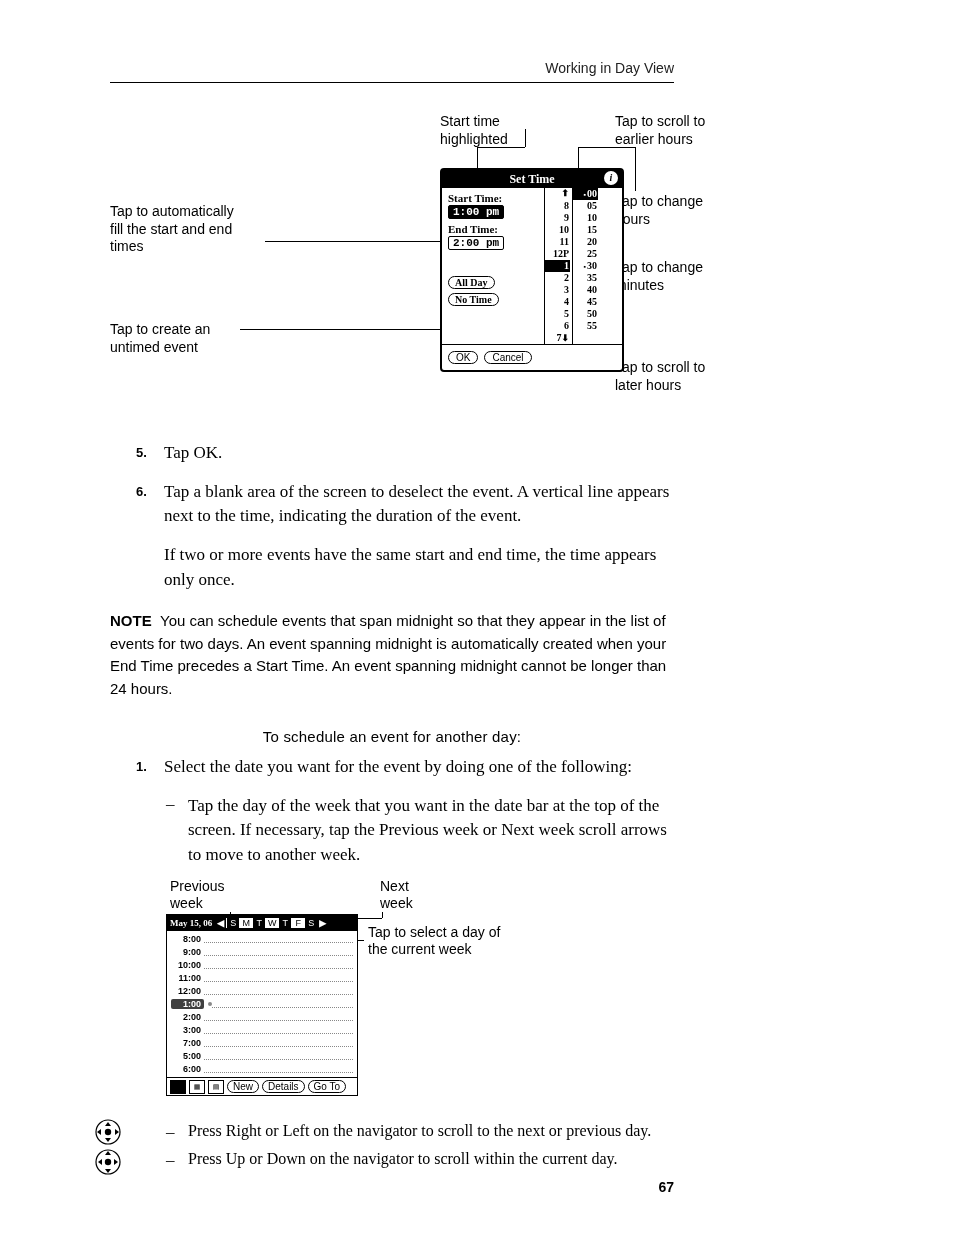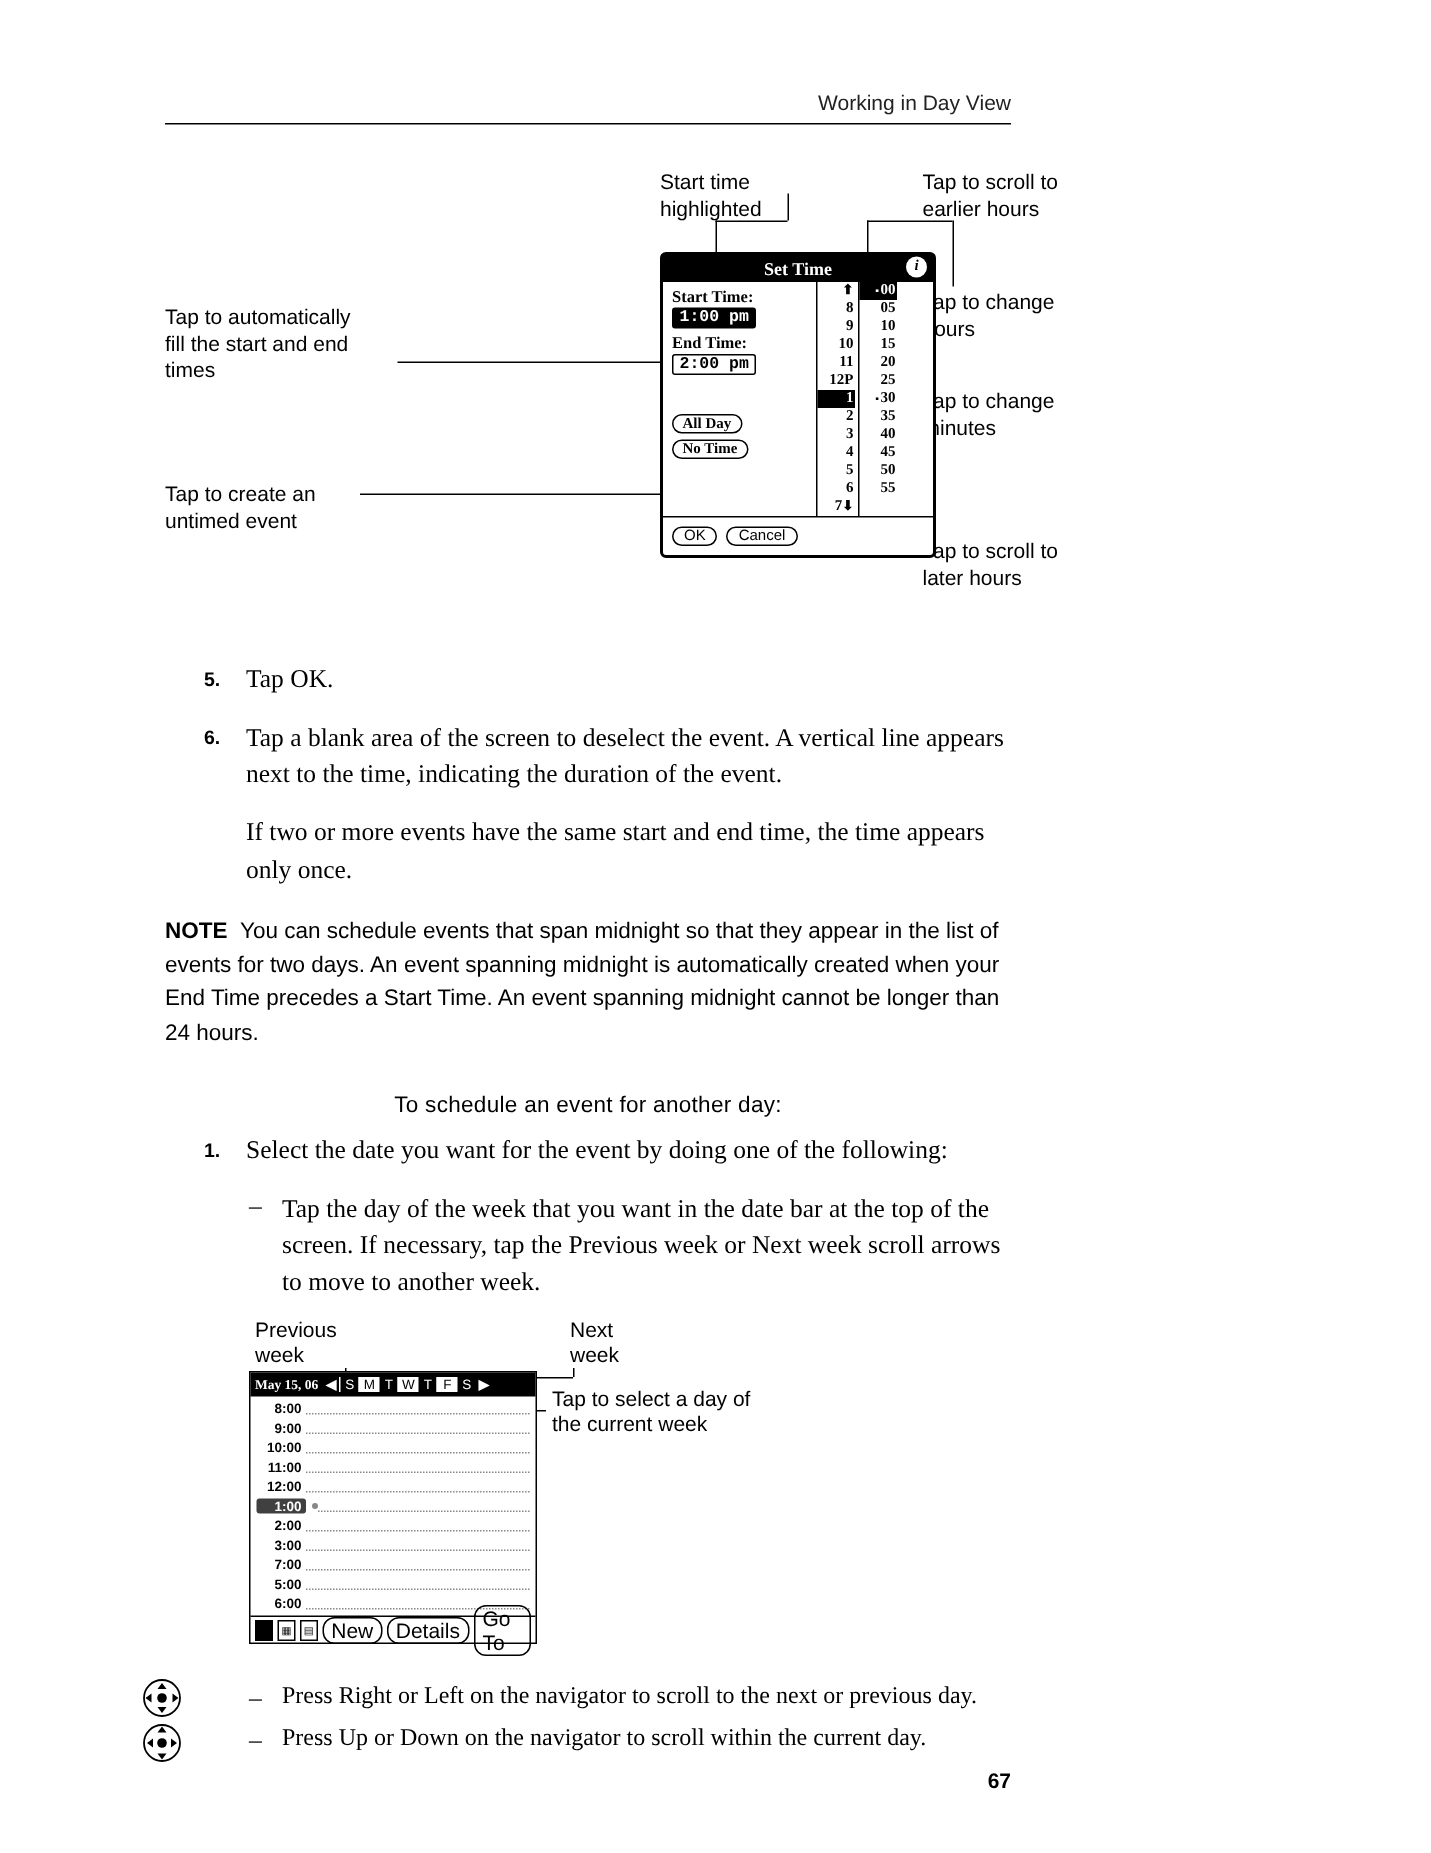--- a/index.html
+++ b/index.html
@@ -78,21 +78,21 @@
   .tri{font-size:9px;padding:0 2px;}
   .daycell{width:12px;text-align:center;border-left:1px solid #fff;background:#fff;color:#000;font-family:Helvetica,Arial,sans-serif;font-weight:normal;}
   .daycell.inv{background:#000;color:#fff;}
   .dv-body{height:144px;padding:2px 4px 0 4px;}
   .dv-row{display:flex;height:13px;align-items:center;}
   .dv-time{width:30px;font-size:9px;font-family:Helvetica,Arial,sans-serif;font-weight:bold;text-align:right;padding-right:3px;}
   .dv-time.sel{background:#404040;color:#fff;border-radius:2px;}
   .dv-line{flex:1;border-bottom:1px dotted #888;height:6px;}
   .dv-foot{border-top:1px solid #000;height:18px;display:flex;align-items:center;padding:0 3px;gap:3px;}
   .sm-icon{width:14px;height:12px;border:1px solid #000;font-size:7px;display:flex;align-items:center;justify-content:center;}
-  .sm-pill{border:1px solid #000;border-radius:8px;padding:0 5px;font-size:14px;font-family:Helvetica,Arial,sans-serif;}
+  .sm-pill{border:1px solid #000;border-radius:8px;padding:0 5px;font-size:10px;font-family:Helvetica,Arial,sans-serif;}
   .nav-svg{display:block;}
   .foot-bullet{display:flex;margin-bottom:8px;}
   .foot-bullet .dash{width:22px;flex:none;font-size:17px;}
   .pagenum{position:absolute;bottom:40px;right:110px;font-family:Helvetica,Arial,sans-serif;font-weight:bold;font-size:14px;}
 </style>
 </head>
 <body>
 
 <div class="page">
   <div class="running-head">Working in Day View</div>

